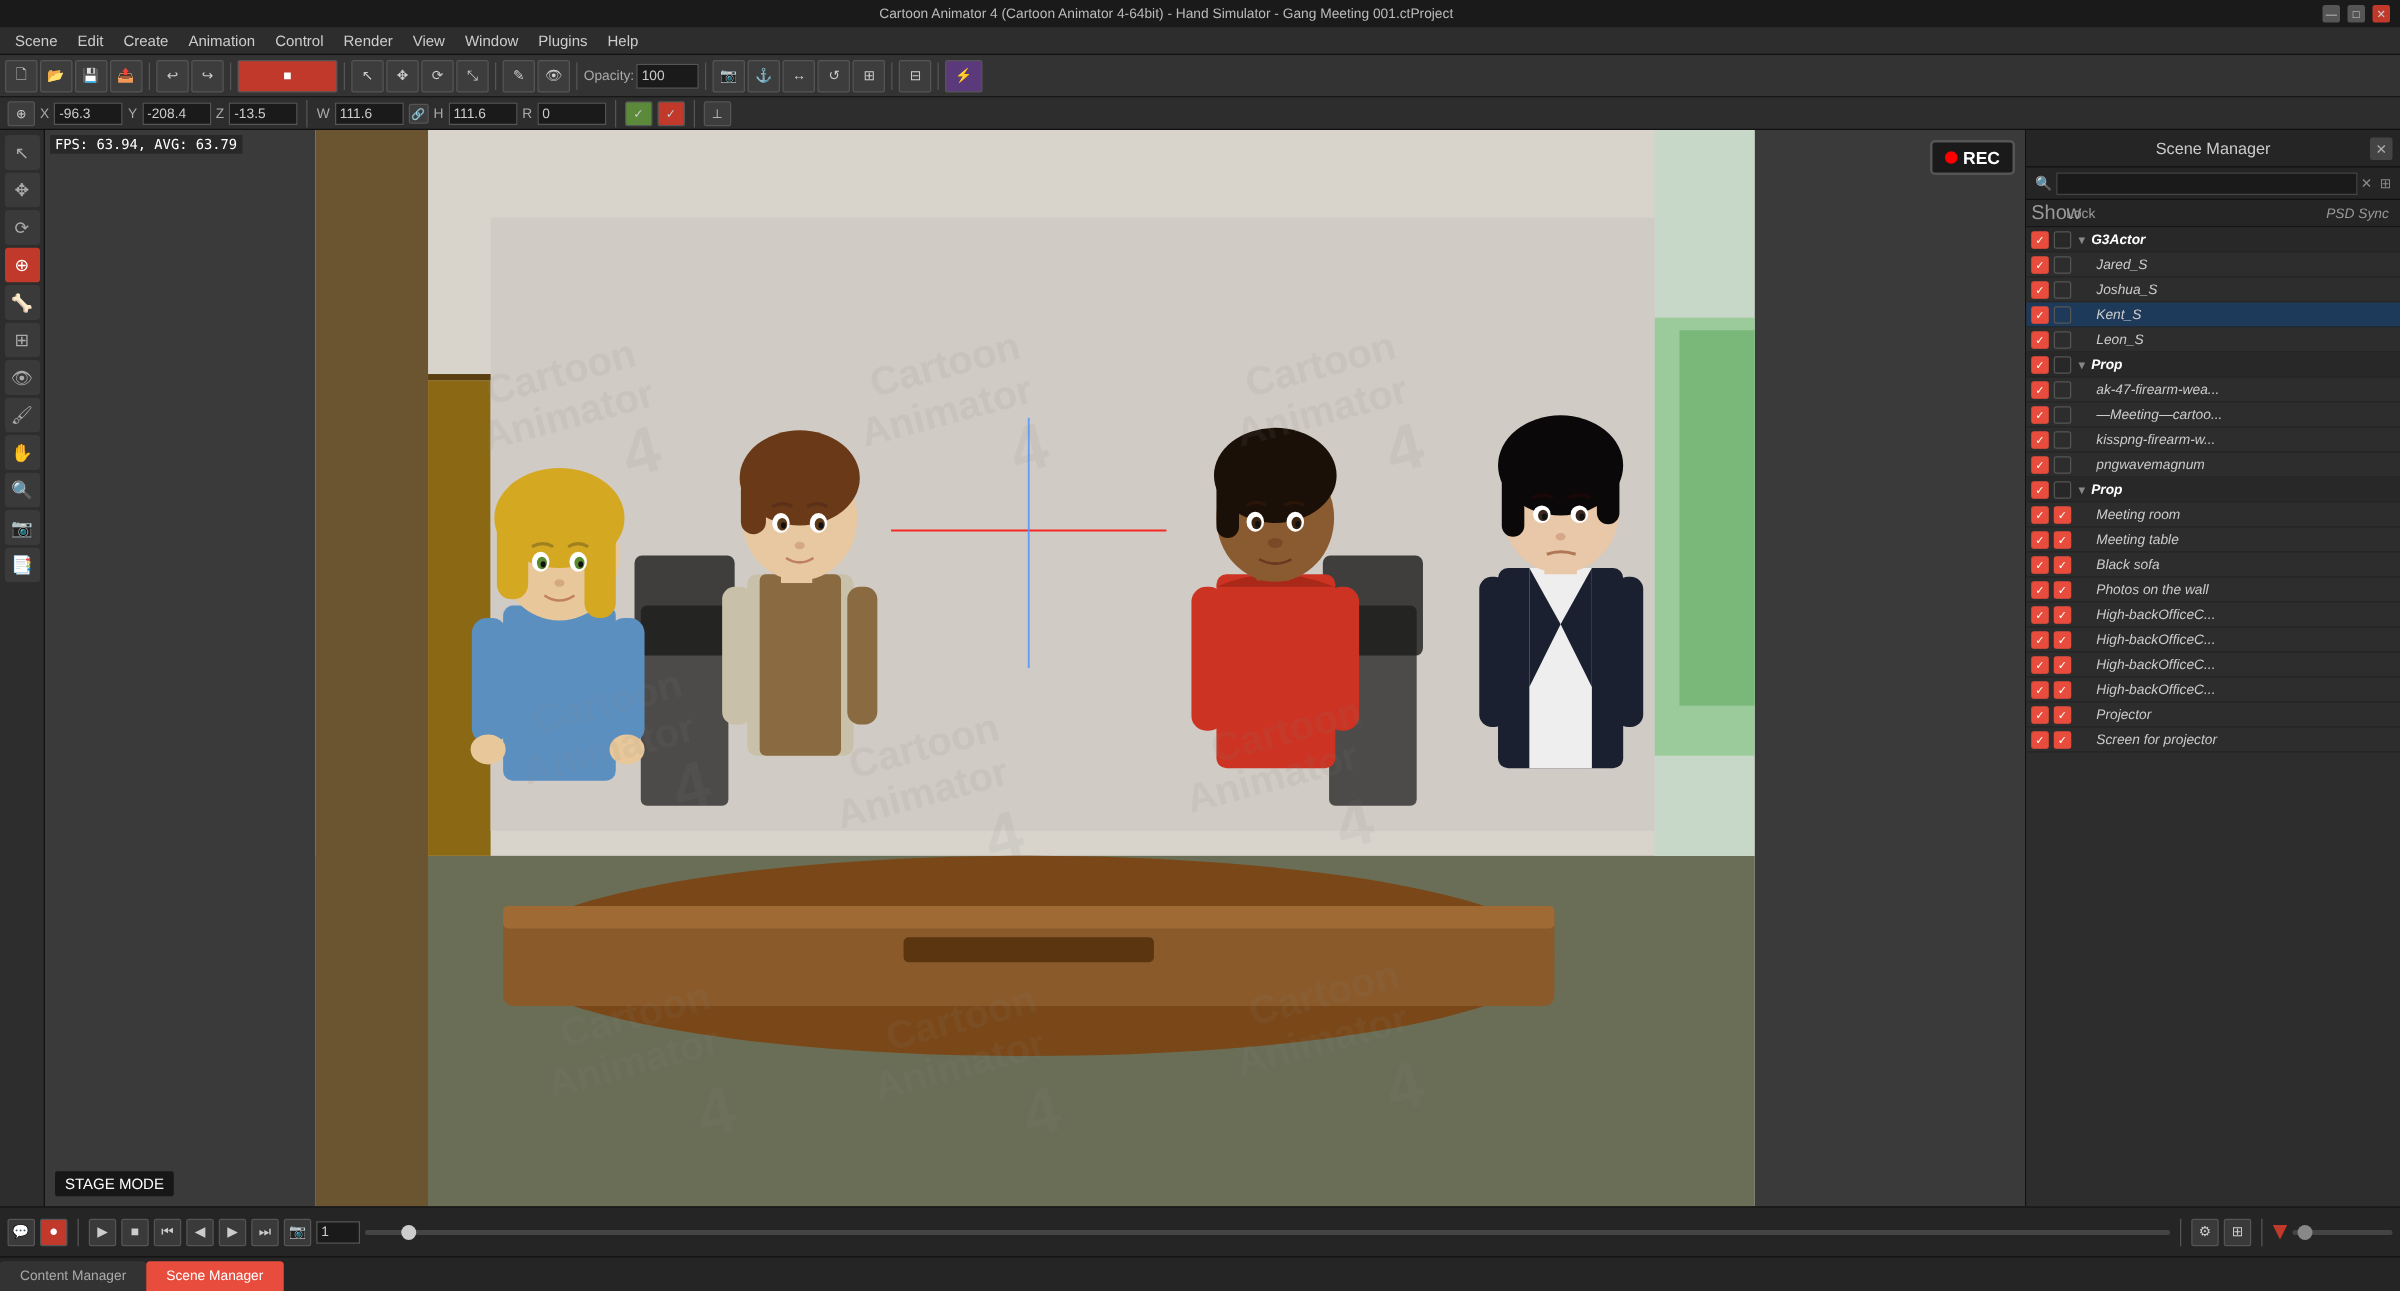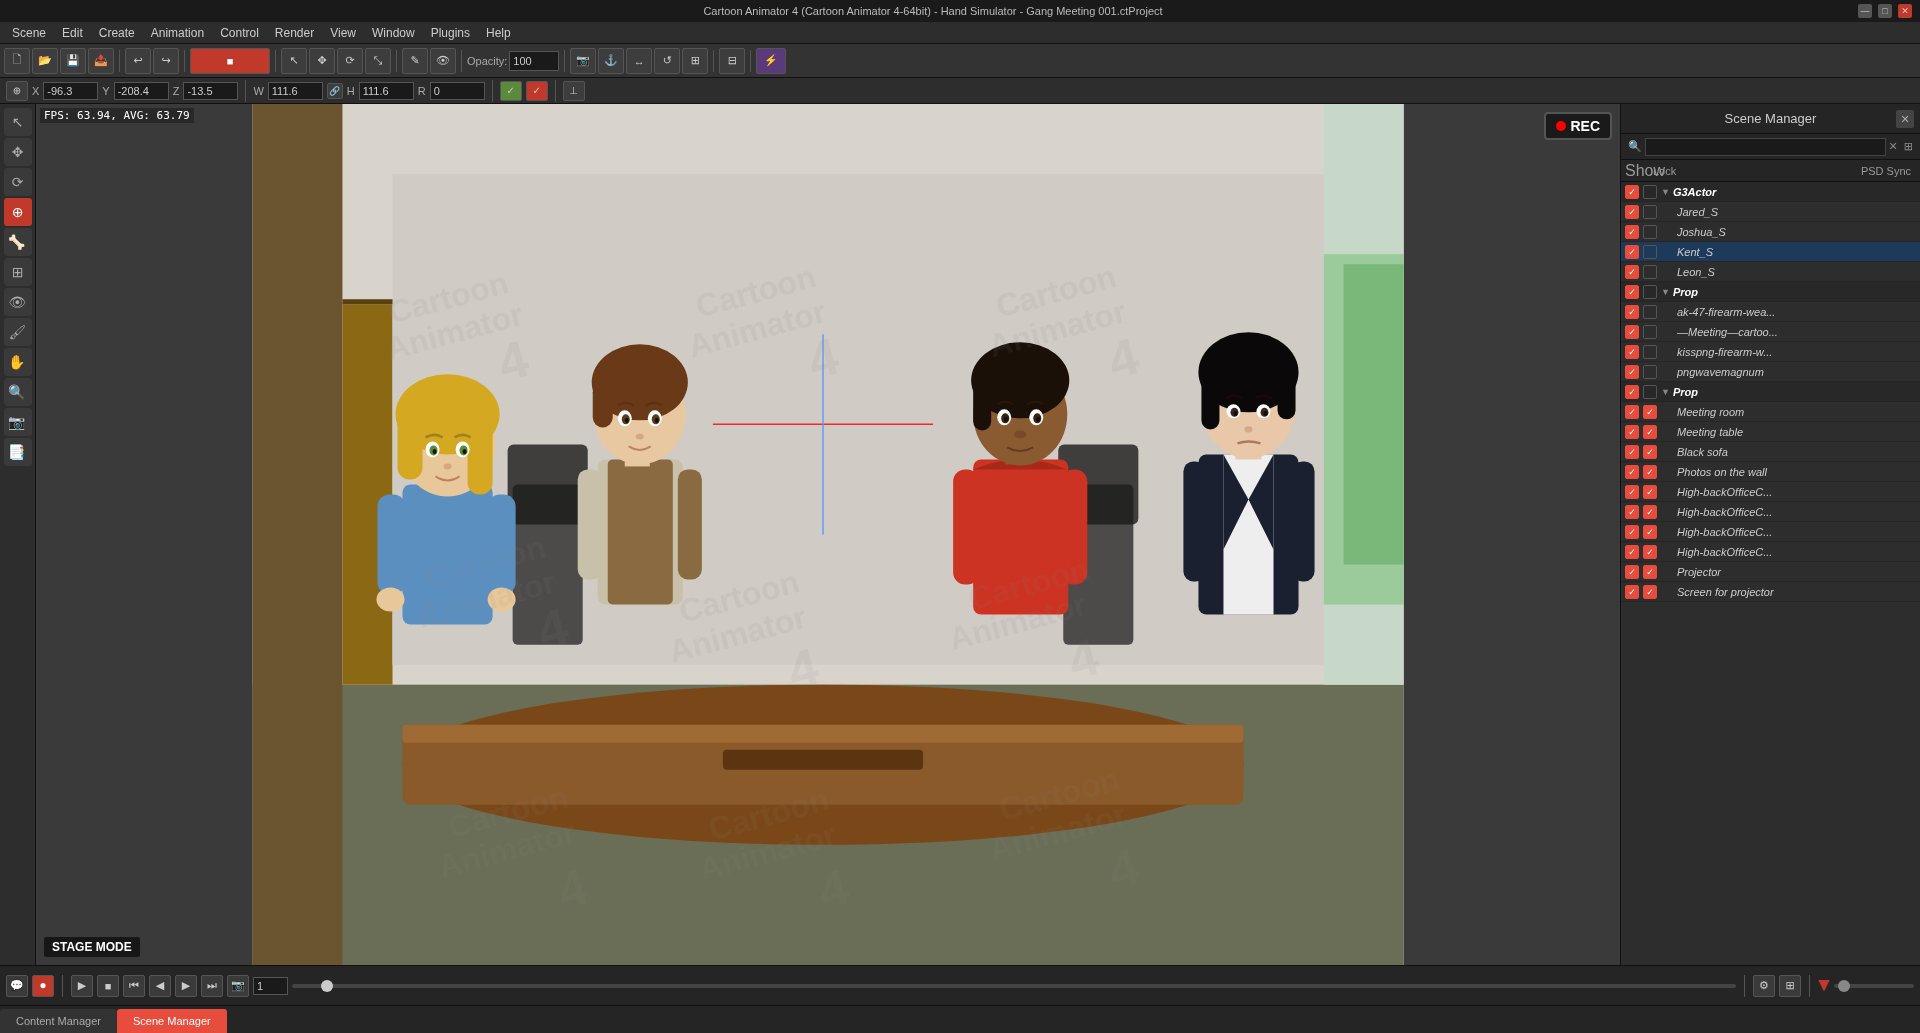--- a/index.html
+++ b/index.html
@@ -166,21 +166,20 @@
     
     .stage-mode {
       position: absolute;
       bottom: 8px; left: 8px;
       background: rgba(0,0,0,0.6);
       color: #fff;
       font-size: 12px;
       padding: 3px 8px;
       border-radius: 2px;
       z-index: 50;
-      font-weight: bold;
     }
 
     
     #right-panel {
       width: 300px;
       background: #2d2d2d;
       border-left: 1px solid #111;
       display: flex;
       flex-direction: column;
     }
@@ -232,21 +231,21 @@
       border-bottom: 1px solid #111;
       padding: 0 4px;
     }
     .sm-col {
       font-size: 11px;
       color: #999;
     }
     .sm-col-show { width: 28px; }
     .sm-col-lock { width: 28px; }
     .sm-col-name { flex: 1; }
-    .sm-col-psd { width: 60px; text-align: center; }
+    .sm-col-psd { width: 60px; text-align: center; font-style: italic; }
 
     
     #scene-tree {
       flex: 1;
       overflow-y: auto;
       background: #2d2d2d;
     }
     .tree-item {
       height: 20px;
       display: flex;

